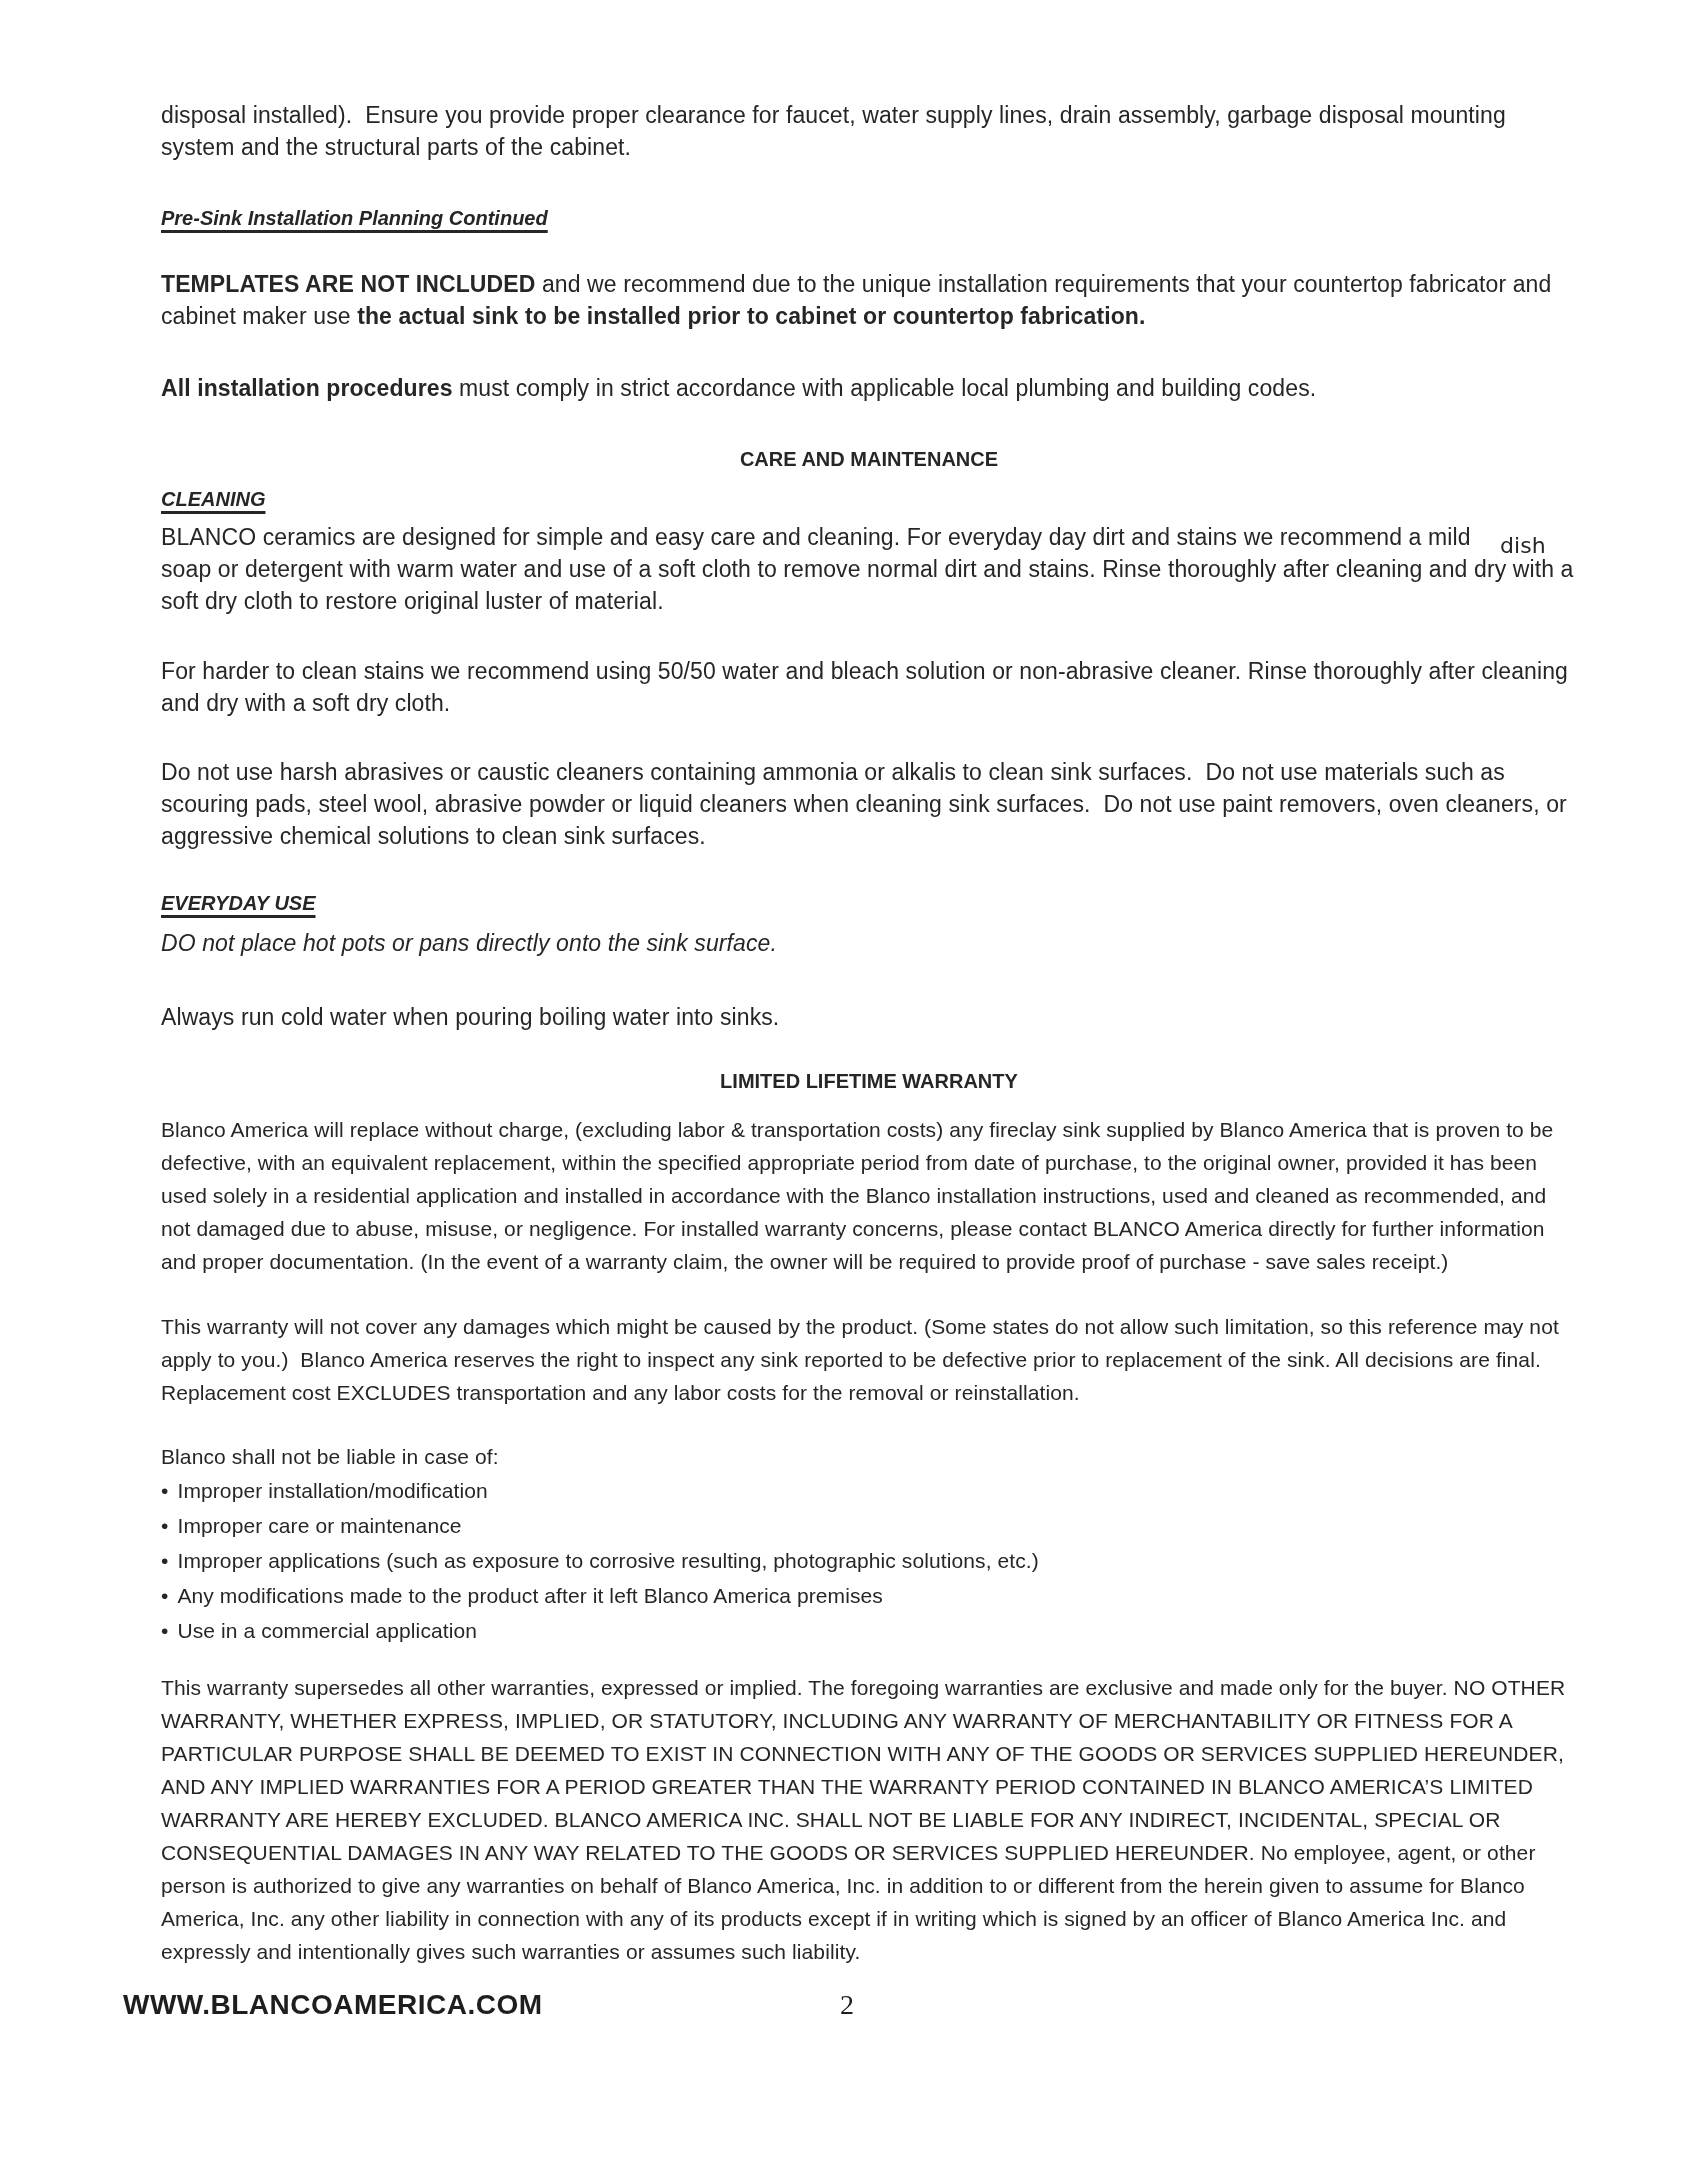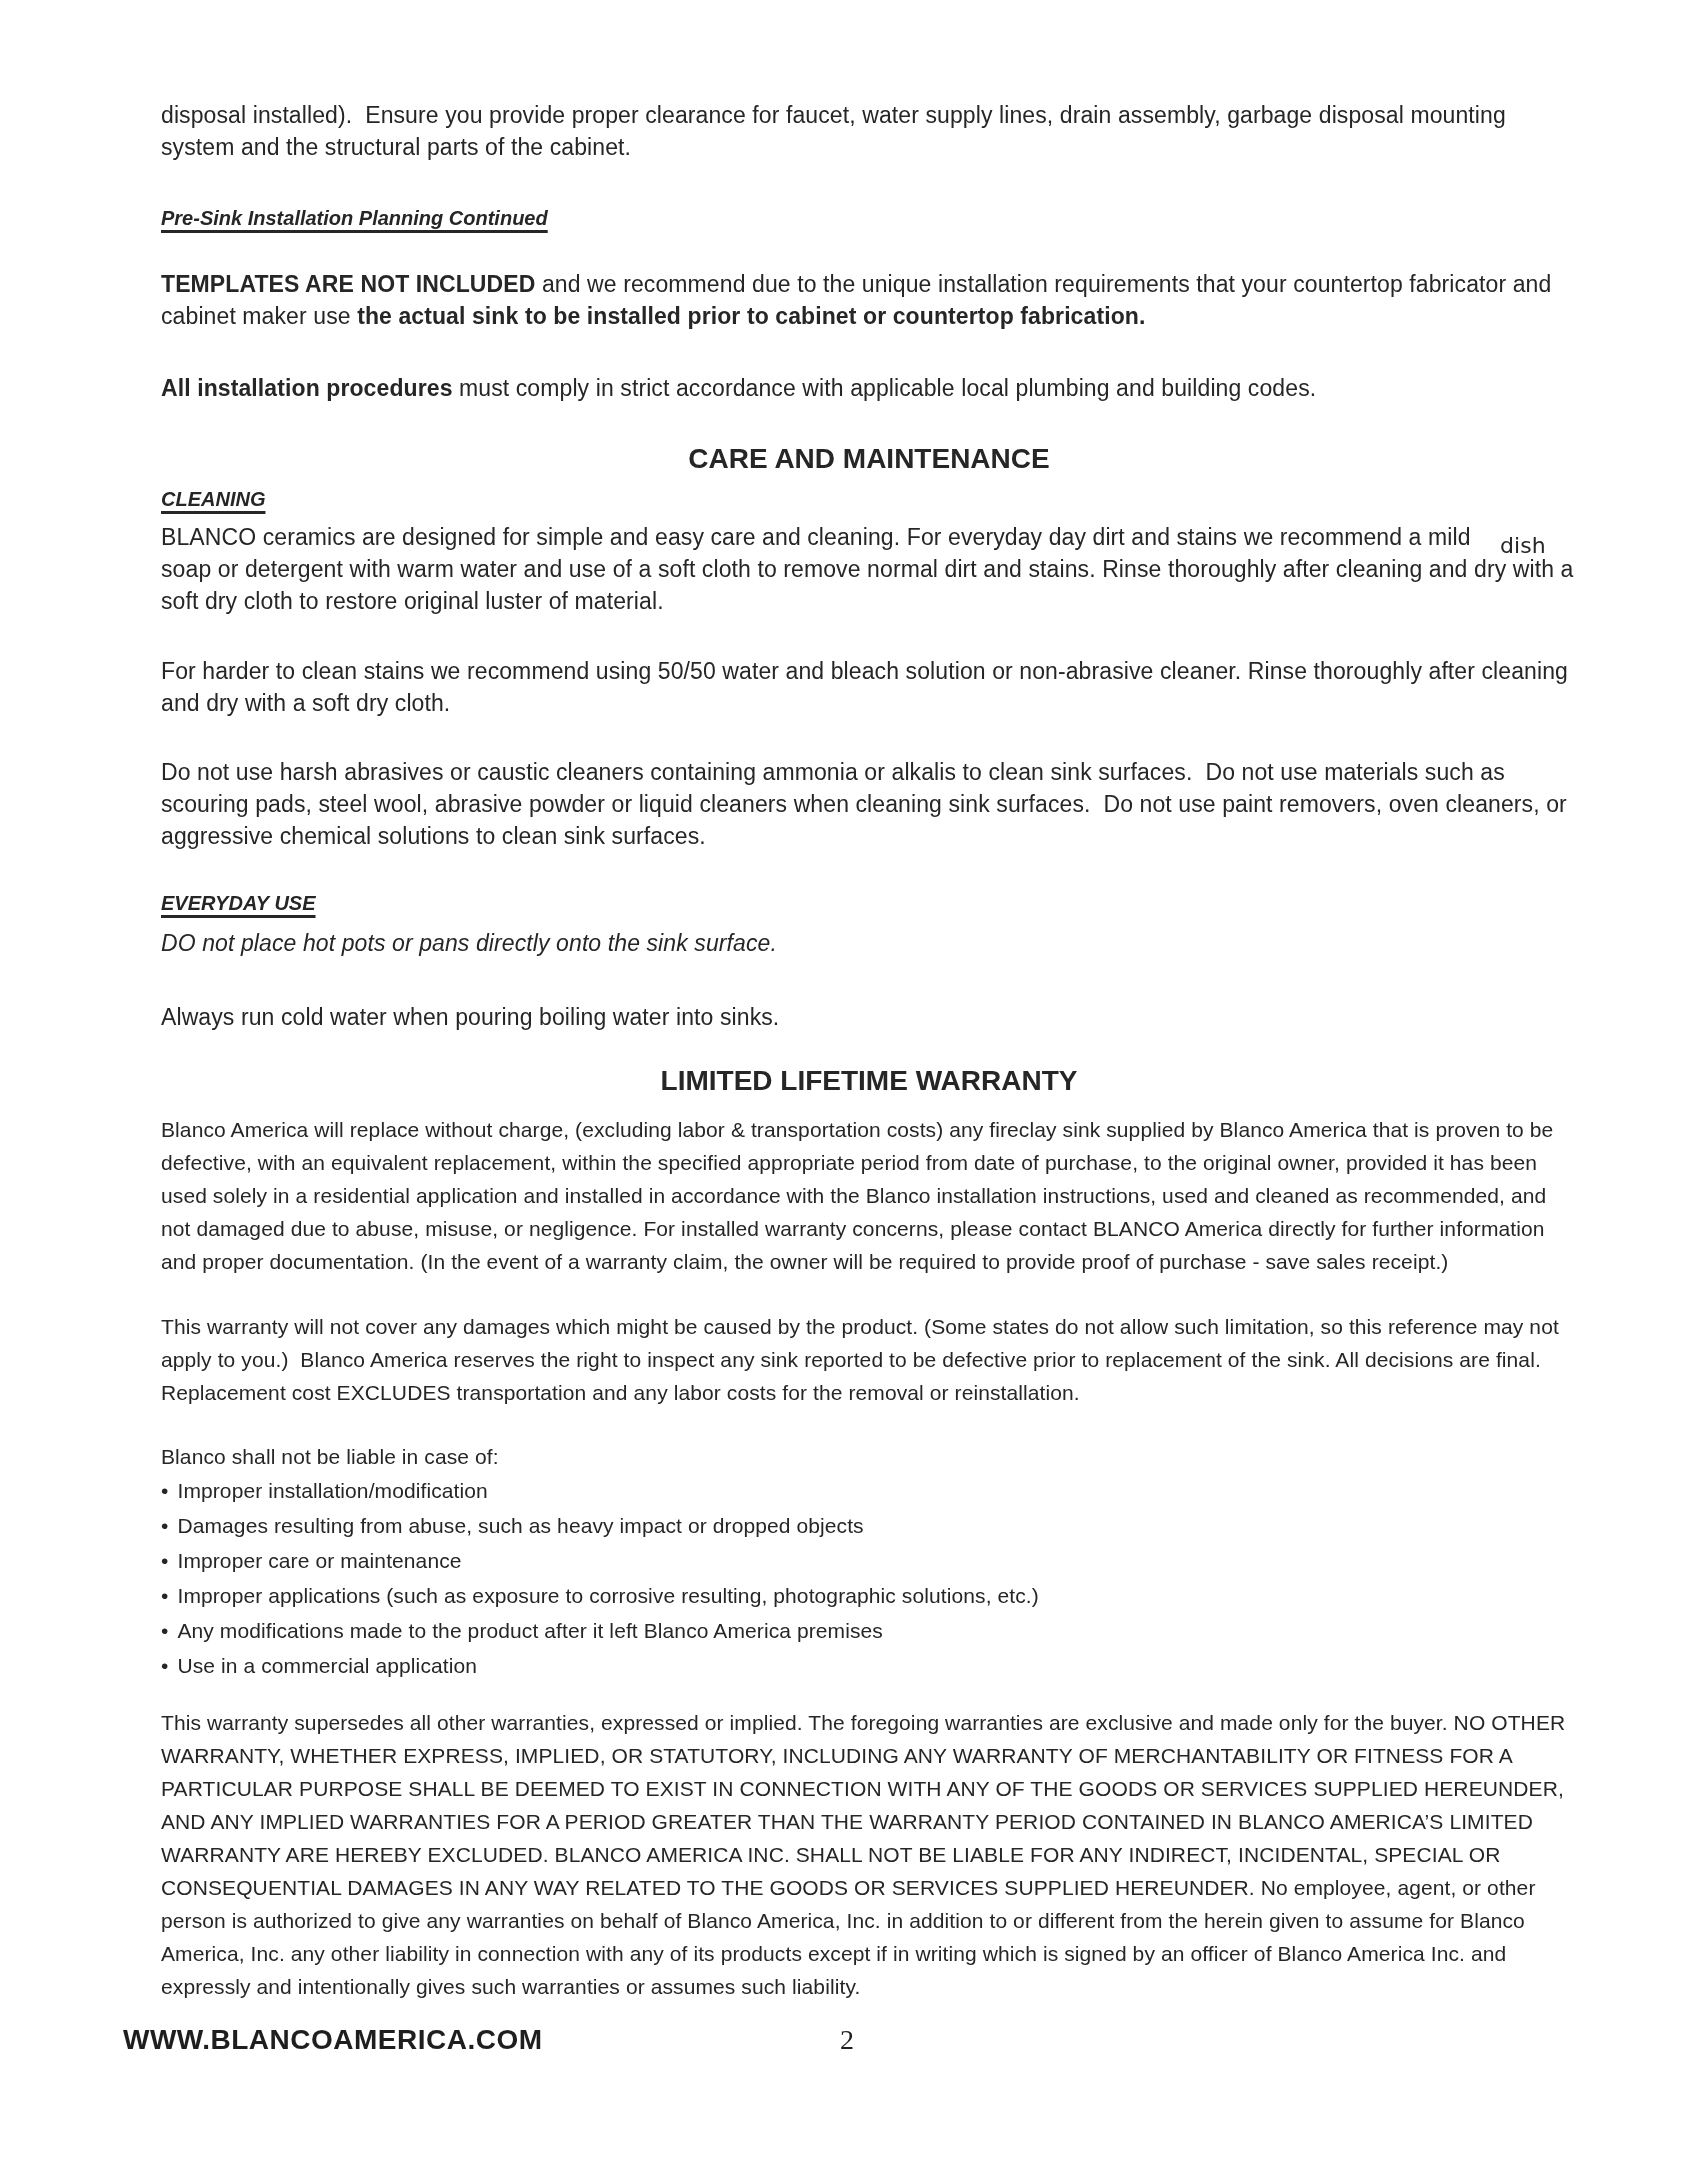--- a/index.html
+++ b/index.html
@@ -44,21 +44,21 @@
   .subheading {
     font-size: 20px;
     font-weight: 700;
     line-height: 32px;
     text-decoration: underline;
     text-decoration-thickness: 2.5px;
     text-underline-offset: 5px;
     font-style: italic;
   }
   .section-title {
-    font-size: 28px;
+    font-size: 20px;
     font-weight: 700;
     line-height: 34px;
     text-align: center;
   }
 
   .mt-presink   { margin-top: 39px; }
   .mt-templates { margin-top: 34px; }
   .mt-install   { margin-top: 40px; }
   .mt-care      { margin-top: 38px; }
   .mt-cleaning  { margin-top: 7px;  }
@@ -150,21 +150,20 @@
   <h2 class="section-title mt-warrtitle">LIMITED LIFETIME WARRANTY</h2>
 
   <p class="w-text mt-wp1">Blanco America will replace without charge, (excluding labor &amp; transportation costs) any fireclay sink supplied by Blanco America that is proven to be defective, with an equivalent replacement, within the specified appropriate period from date of purchase, to the original owner, provided it has been used solely in a residential application and installed in accordance with the Blanco installation instructions, used and cleaned as recommended, and not damaged due to abuse, misuse, or negligence. For installed warranty concerns, please contact BLANCO America directly for further information and proper documentation. (In the event of a warranty claim, the owner will be required to provide proof of purchase - save sales receipt.)</p>
 
   <p class="w-text mt-wp2">This warranty will not cover any damages which might be caused by the product. (Some states do not allow such limitation, so this reference may not apply to you.)  Blanco America reserves the right to inspect any sink reported to be defective prior to replacement of the sink. All decisions are final. Replacement cost EXCLUDES transportation and any labor costs for the removal or reinstallation.</p>
 
   <p class="w-text mt-liable">Blanco shall not be liable in case of:</p>
 
   <div class="bullet-list mt-bullets">
     <div class="bullet-row"><span class="bullet-marker">•</span><span>Improper installation/modification</span></div>
-    <div class="bullet-row"><span class="bullet-marker">•</span><span>Damages resulting from abuse, such as heavy impact or dropped objects</span></div>
     <div class="bullet-row"><span class="bullet-marker">•</span><span>Improper care or maintenance</span></div>
     <div class="bullet-row"><span class="bullet-marker">•</span><span>Improper applications (such as exposure to corrosive resulting, photographic solutions, etc.)</span></div>
     <div class="bullet-row"><span class="bullet-marker">•</span><span>Any modifications made to the product after it left Blanco America premises</span></div>
     <div class="bullet-row"><span class="bullet-marker">•</span><span>Use in a commercial application</span></div>
   </div>
 
   <p class="w-text mt-wp3">This warranty supersedes all other warranties, expressed or implied. The foregoing warranties are exclusive and made only for the buyer. NO OTHER WARRANTY, WHETHER EXPRESS, IMPLIED, OR STATUTORY, INCLUDING ANY WARRANTY OF MERCHANTABILITY OR FITNESS FOR A PARTICULAR PURPOSE SHALL BE DEEMED TO EXIST IN CONNECTION WITH ANY OF THE GOODS OR SERVICES SUPPLIED HEREUNDER, AND ANY IMPLIED WARRANTIES FOR A PERIOD GREATER THAN THE WARRANTY PERIOD CONTAINED IN BLANCO AMERICA’S LIMITED WARRANTY ARE HEREBY EXCLUDED. BLANCO AMERICA INC. SHALL NOT BE LIABLE FOR ANY INDIRECT, INCIDENTAL, SPECIAL OR CONSEQUENTIAL DAMAGES IN ANY WAY RELATED TO THE GOODS OR SERVICES SUPPLIED HEREUNDER. No employee, agent, or other person is authorized to give any warranties on behalf of Blanco America, Inc. in addition to or different from the herein given to assume for Blanco America, Inc. any other liability in connection with any of its products except if in writing which is signed by an officer of Blanco America Inc. and expressly and intentionally gives such warranties or assumes such liability.</p>
 
   <div class="page-footer">
     <span class="footer-site">WWW.BLANCOAMERICA.COM</span>

